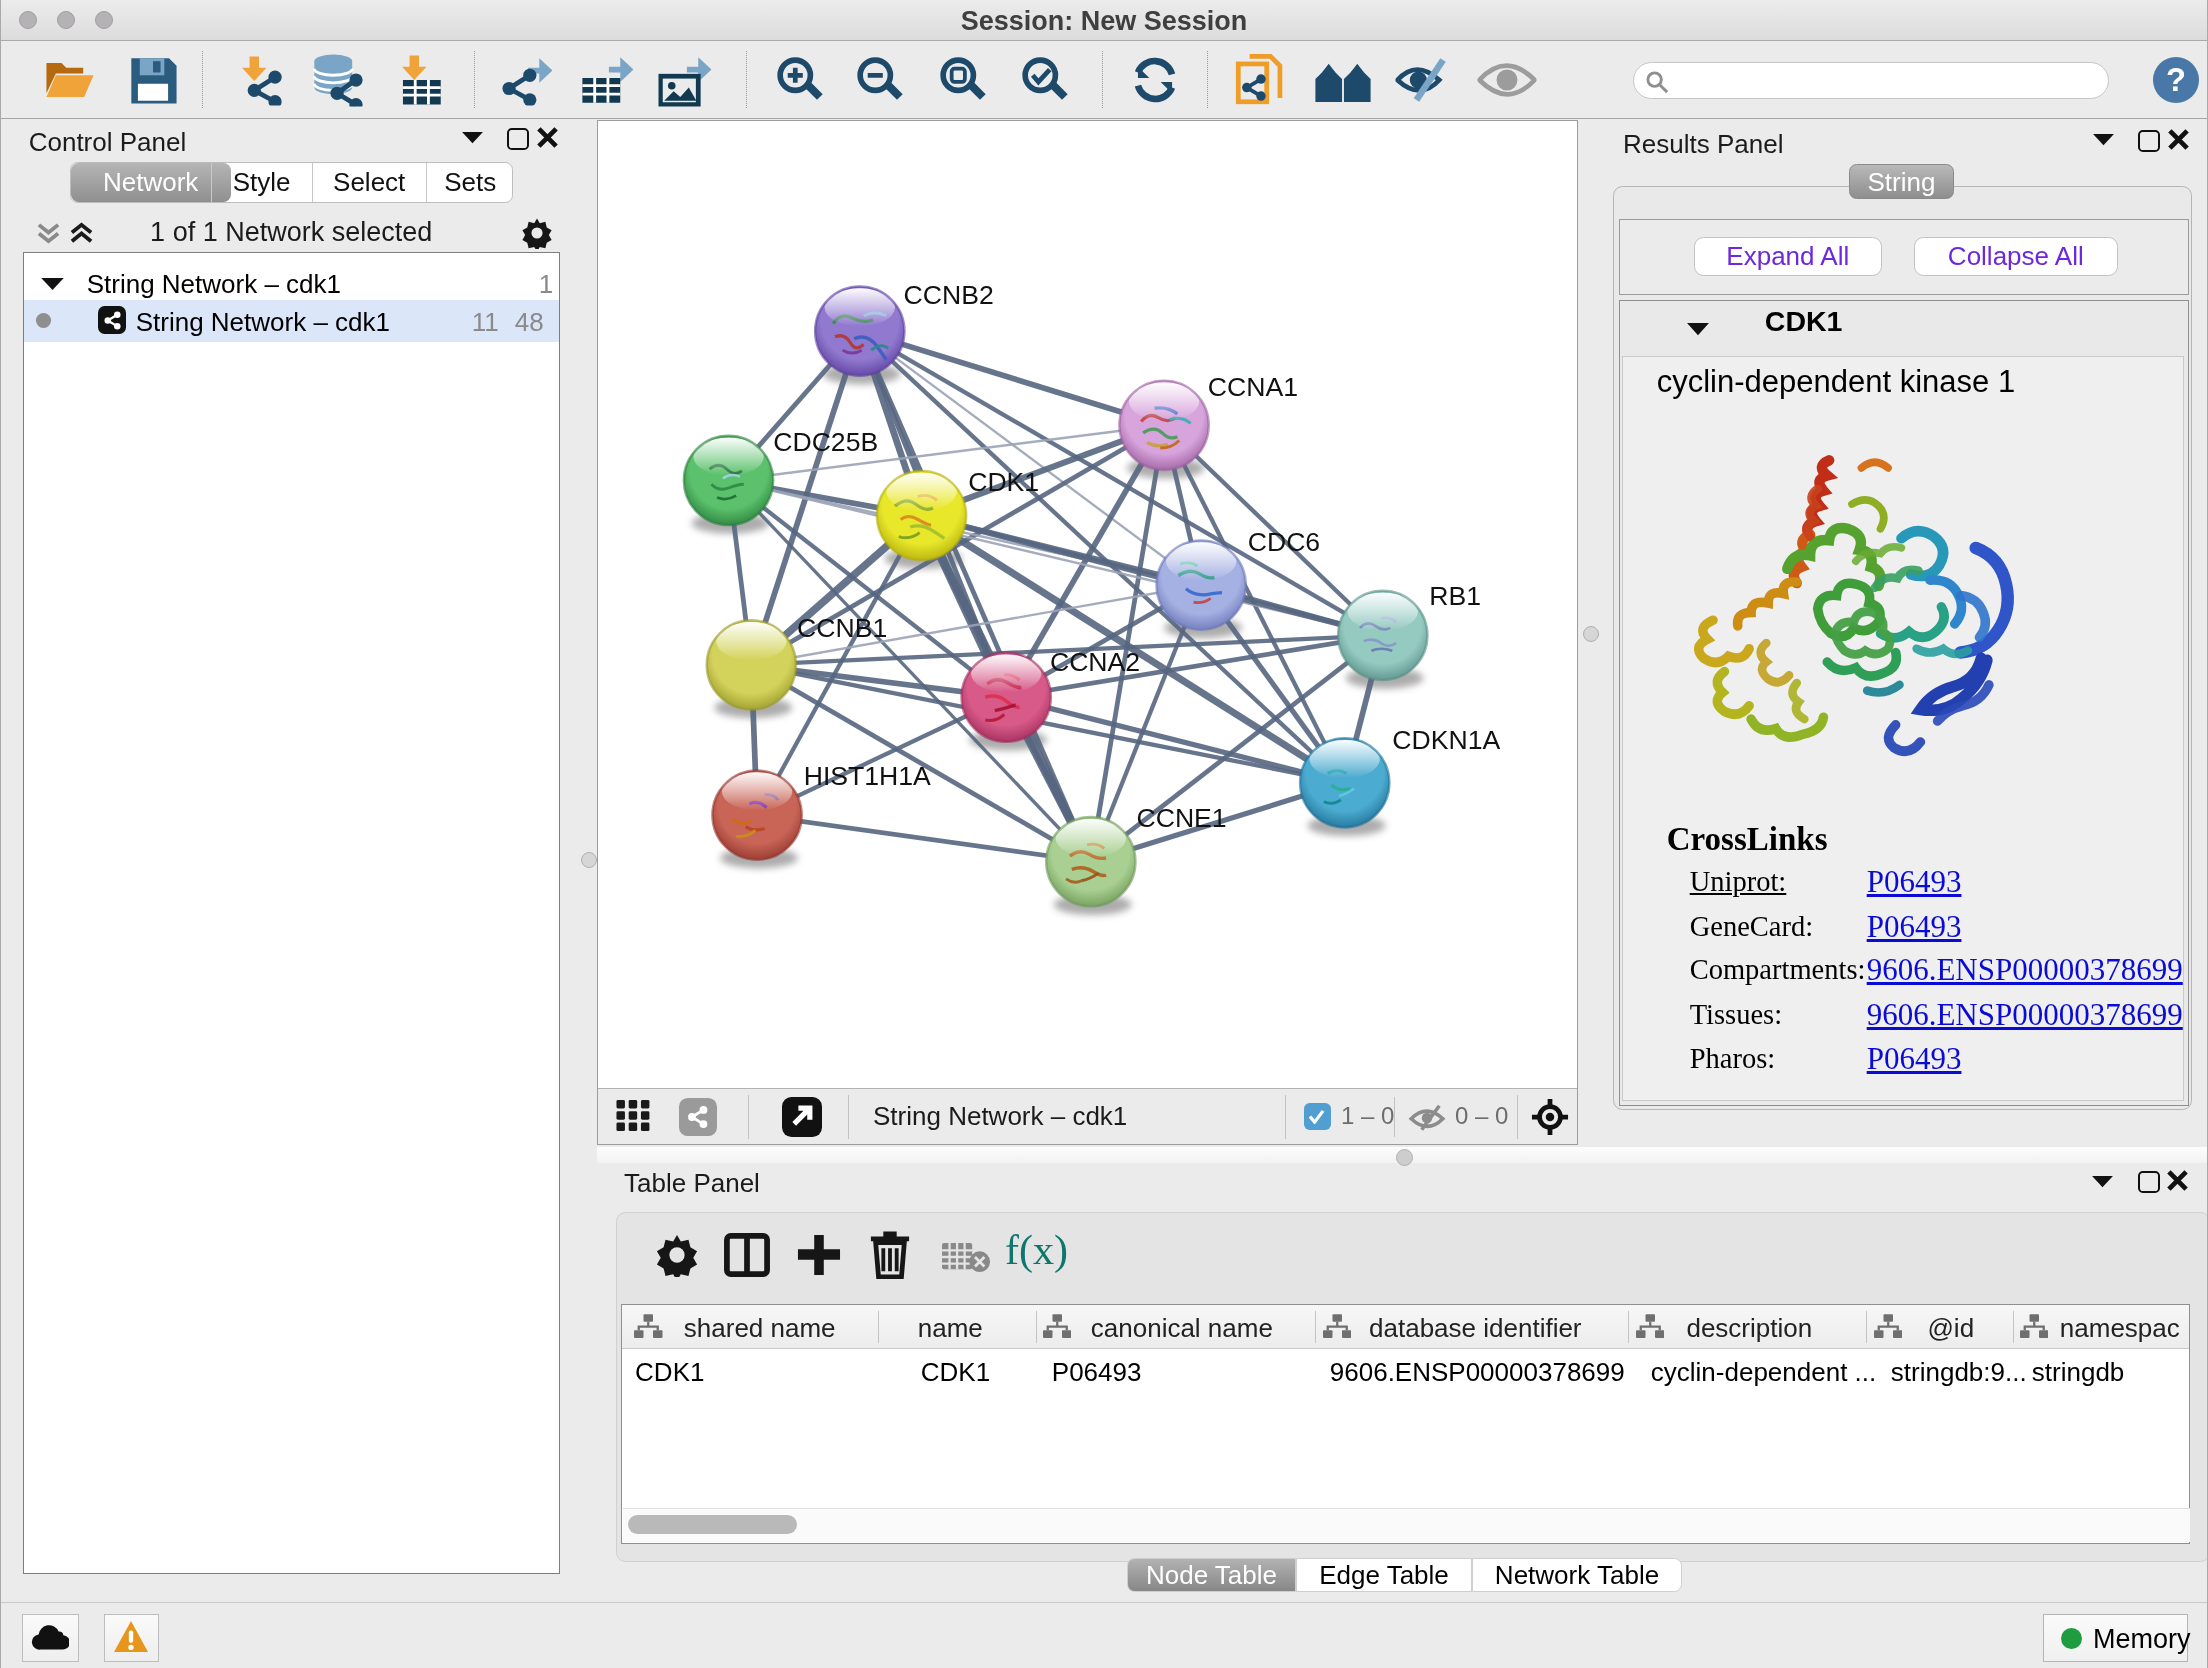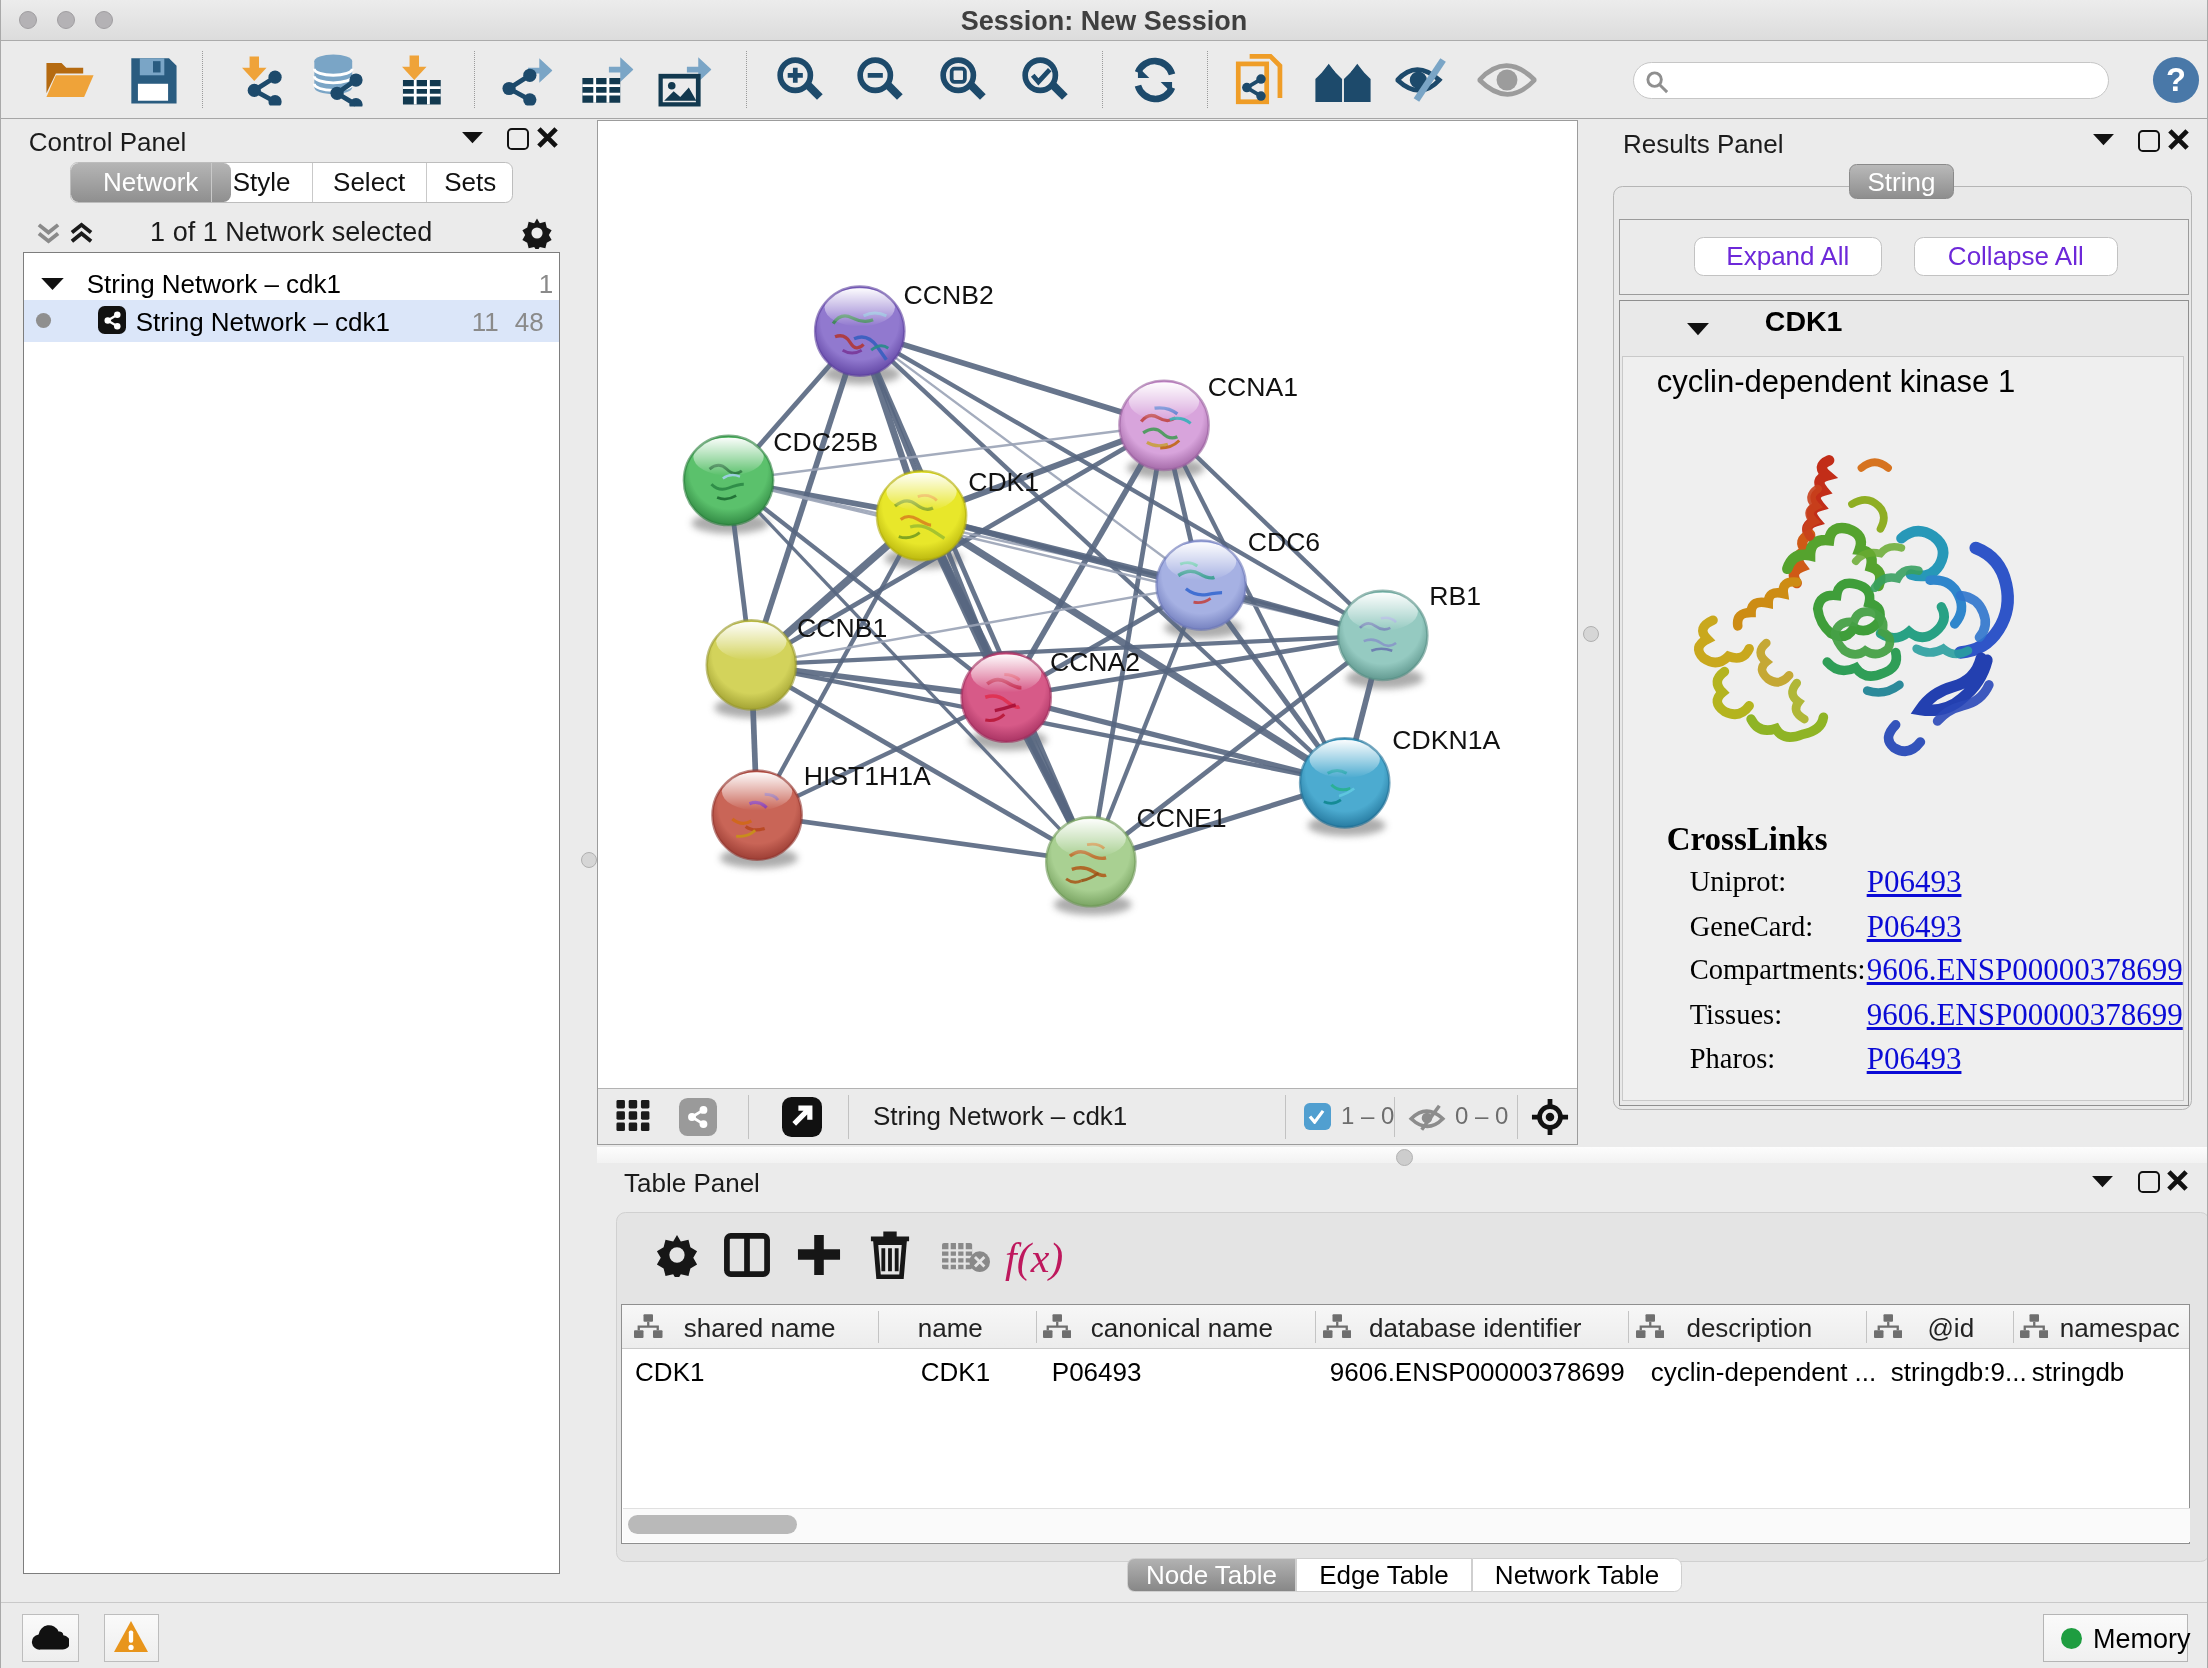--- a/index.html
+++ b/index.html
@@ -684,21 +684,21 @@
               <path d="M128 248 q-10 12 2 20 q-8 10 6 18" stroke="#a8b022" stroke-width="9" opacity="0.9"></path>
               <path d="M168 196 q4 -14 20 -12 q4 -14 20 -10 q14 6 10 20 q12 6 6 18 q-12 10 -24 2 q-10 8 -22 0 q-8 -8 -10 -18z" stroke="#46a046" stroke-width="9" opacity="0.95"></path>
               <path d="M210 148 q8 -14 24 -10 q6 -12 22 -8" stroke="#38a060" stroke-width="9" opacity="0.9"></path>
               <path d="M254 212 q14 8 28 0 q12 10 26 2" stroke="#2a9e9e" stroke-width="9" opacity="0.9"></path>
               <path d="M300 156 q18 2 24 18 q6 14 -4 26" stroke="#2f74cc" stroke-width="10" opacity="0.9"></path>
               <path d="M330 250 q-8 18 -28 22 q-16 4 -26 16" stroke="#2a48b8" stroke-width="10" opacity="0.9"></path>
               <path d="M190 120 q10 -12 26 -8 q8 -10 22 -6" stroke="#68aa30" stroke-width="8" opacity="0.85"></path>
             </g>
           </svg>
           <div class="serif abs" style="left:44px;top:464px;font-size:33px;font-weight:bold;color:#000;">CrossLinks</div>
-          <div class="serif xl-label" style="top:509px;left:67px;">Uniprot:</div>
+          <div class="serif xl-label" style="top:509px;left:67px;text-decoration:underline;">Uniprot:</div>
           <div class="serif xl-link" style="top:507px;">P06493</div>
           <div class="serif xl-label" style="top:554px;left:67px;">GeneCard:</div>
           <div class="serif xl-link" style="top:552px;">P06493</div>
           <div class="serif xl-label" style="top:597px;left:67px;">Compartments:</div>
           <div class="serif xl-link" style="top:595px;">9606.ENSP00000378699</div>
           <div class="serif xl-label" style="top:642px;left:67px;">Tissues:</div>
           <div class="serif xl-link" style="top:640px;">9606.ENSP00000378699</div>
           <div class="serif xl-label" style="top:686px;left:67px;">Pharos:</div>
           <div class="serif xl-link" style="top:684px;">P06493</div>
         </div>
@@ -736,21 +736,21 @@
       <svg class="abs" style="left:325px;top:27.6px;" width="49" height="32" viewBox="0 0 52 34">
         <g fill="#898989">
             <rect x="0" y="2" width="32" height="28" rx="2"></rect>
           </g>
         <g stroke="#e4e4e4" stroke-width="2.4">
             <path d="M0 10h32M0 17h32M0 24h32M8 2v28M16 2v28M24 2v28"></path>
           </g>
         <circle cx="40" cy="22" r="11" fill="#898989"></circle>
         <path d="M35 17l10 10M45 17L35 27" stroke="#e4e4e4" stroke-width="3"></path>
       </svg>
-      <div class="abs" style="left:388px;top:13.3px;font-size:42px;color:#be185d;font-family:'Liberation Serif',serif;font-style:italic;margin-top:8px;">f(x)</div>
+      <div class="abs" style="left:388px;top:13.3px;font-size:42px;color:#0f766e;font-family:'Liberation Serif',serif;">f(x)</div>
       <div id="tp-table">
         <div id="tp-head">
           <svg class="abs" style="left:12.4px;top:8.6px;" width="28.5" height="26" viewBox="0 0 30 27">
               <g fill="#6f6f6f">
                 <rect x="10" y="0" width="10" height="8" rx="1"></rect>
                 <rect x="0" y="17" width="10" height="8" rx="1"></rect>
                 <rect x="20" y="17" width="10" height="8" rx="1"></rect>
                 <path d="M15 8v5M5 17v-4h20v4M5 13h20" stroke="#6f6f6f" stroke-width="2.4" fill="none"></path>
               </g>
             </svg>

